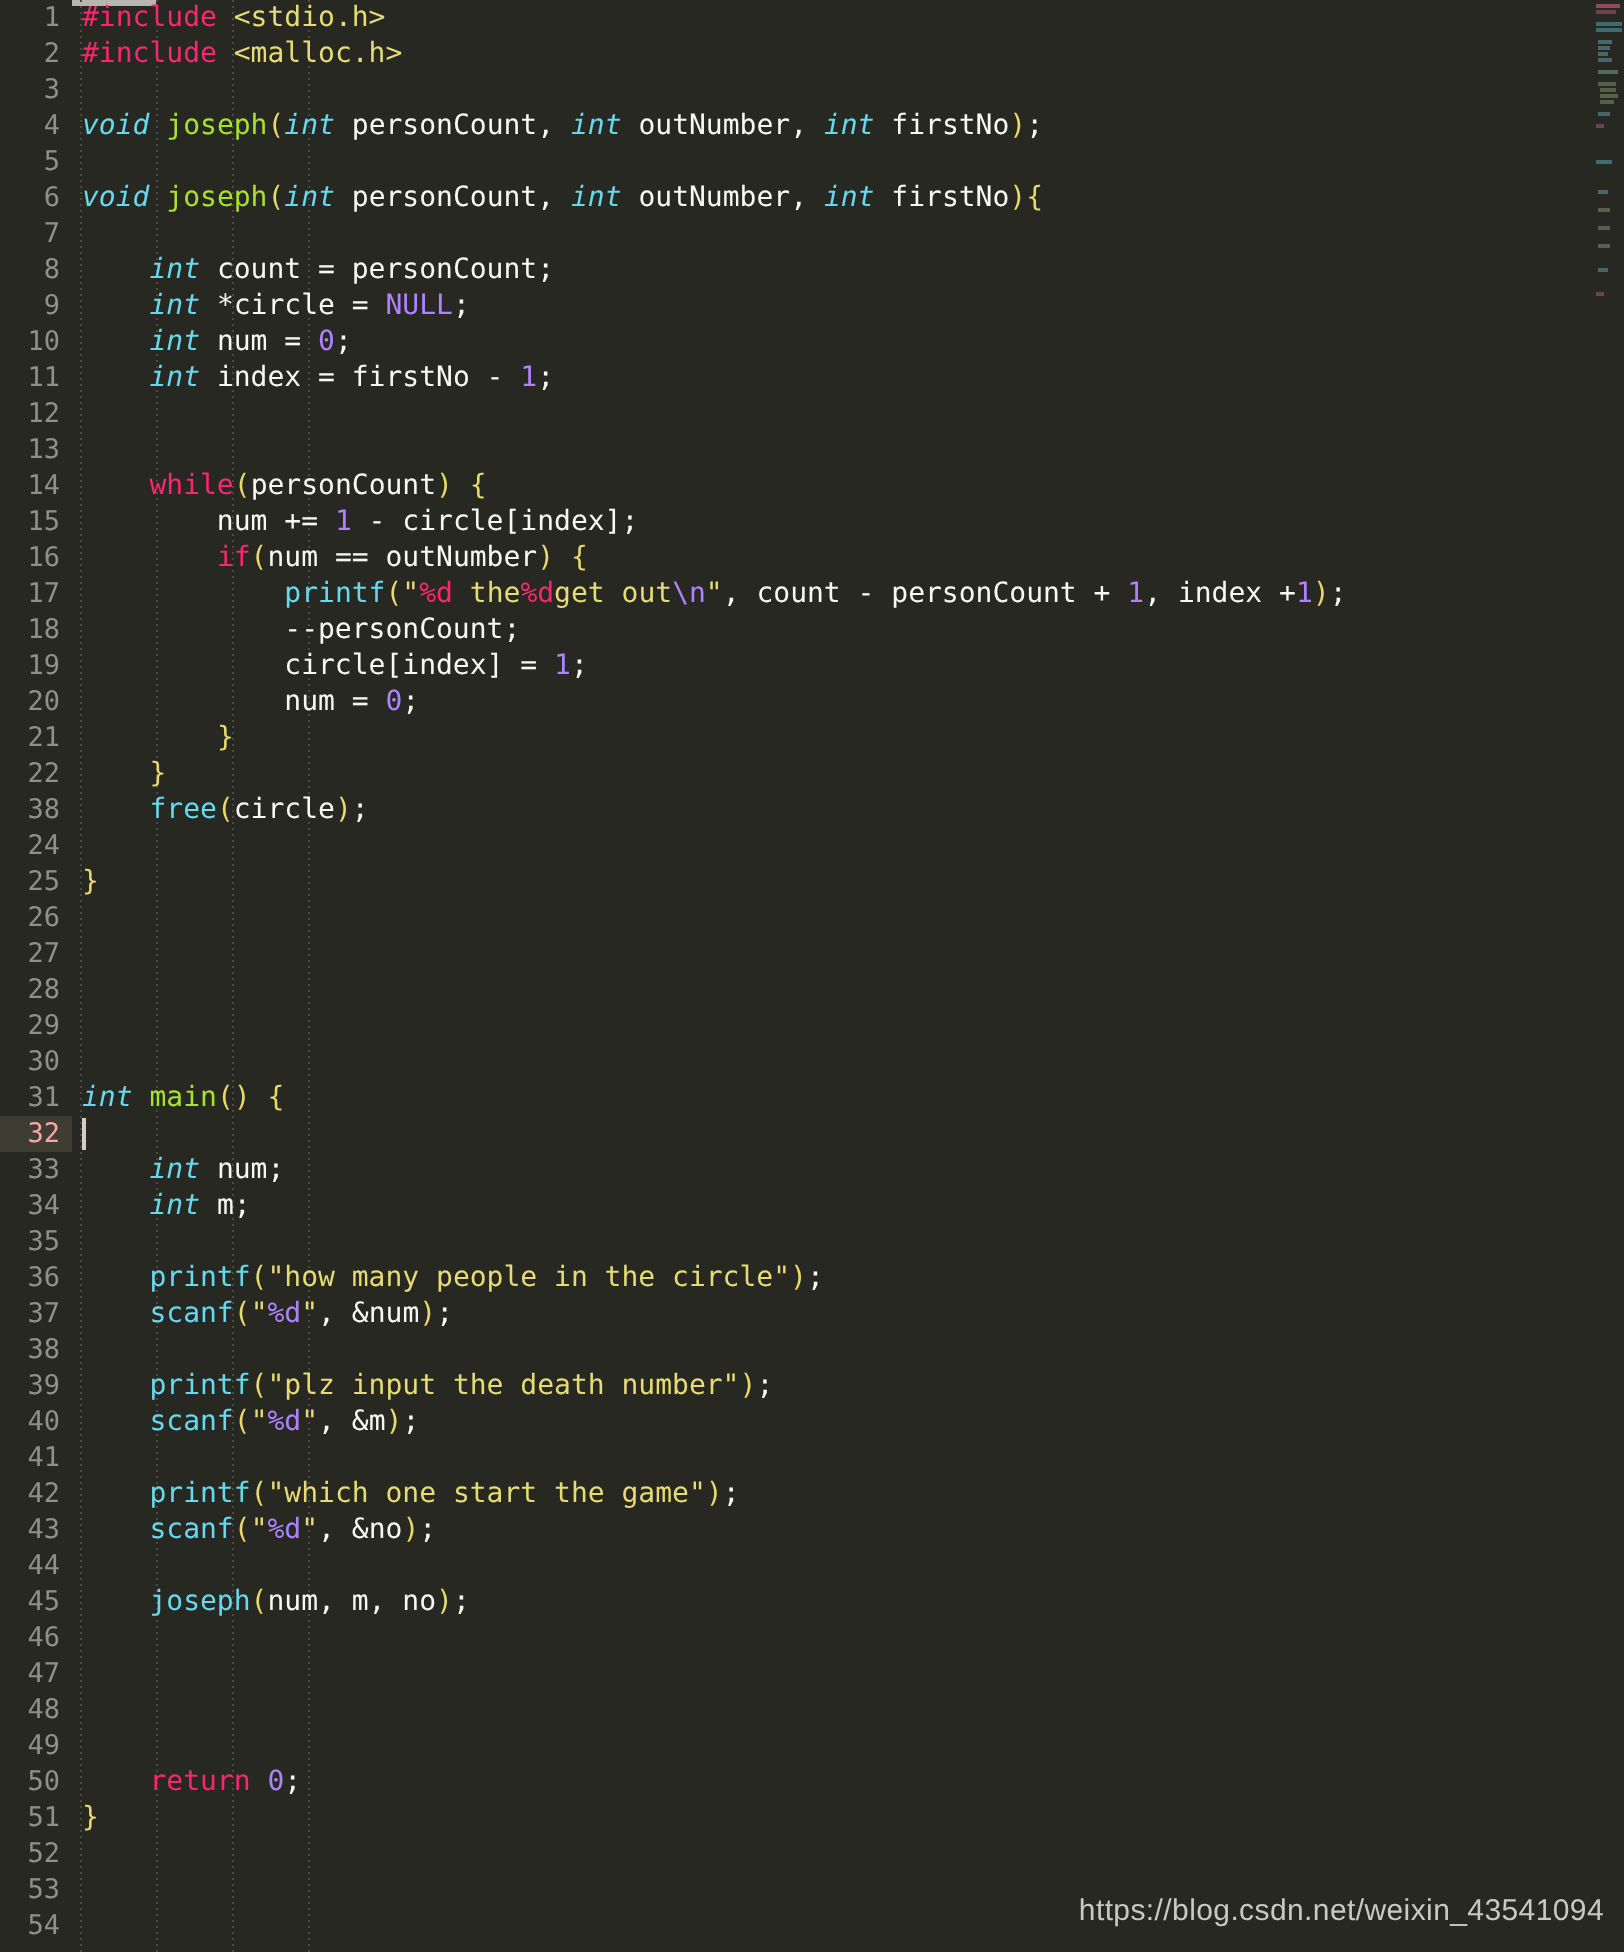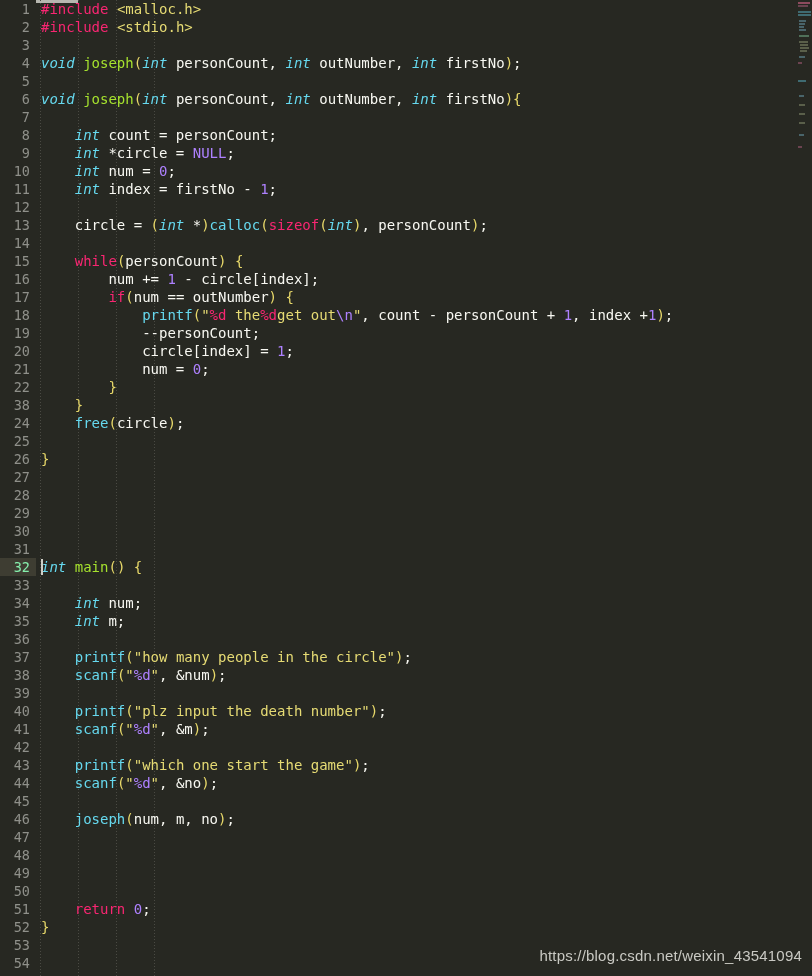--- a/index.html
+++ b/index.html
@@ -18,21 +18,21 @@
   }
   #gutter {
     position:absolute; top:0; left:0; width:36px; height:976px;
     background:#272822;
   }
   .ln {
     height:18px; line-height:18px; text-align:right;
     padding-right:6px; font-size:13.5px; color:#8f908a;
     letter-spacing:0px;
   }
-  .ln.active { background:#3e3d32; color:#86efac; }
+  .ln.active { background:#3e3d32; color:#fca5a5; }
   #codearea {
     position:absolute; top:0; left:36px; width:760px; height:976px;
     overflow:hidden;
   }
   .guides { position:absolute; top:0; left:0; width:760px; height:976px; }
   .guide {
     position:absolute; top:0; width:1px; height:976px;
     background:repeating-linear-gradient(to bottom,#4a4a43 0px,#4a4a43 1px,transparent 1px,transparent 3px);
   }
   .cl {
@@ -133,33 +133,32 @@
       <div class="ln">54</div>
     </div>
 
   <div id="codearea">
     <div class="guides">
       <div class="guide" style="left:4px"></div>
       <div class="guide" style="left:42px"></div>
       <div class="guide" style="left:80px"></div>
       <div class="guide" style="left:118px"></div>
     </div>
-  <div class="cl"><span class="kw">#include</span> <span class="hdr">&lt;malloc.h&gt;</span></div>
-      <div class="cl"><span class="kw">#include</span> <span class="hdr">&lt;stdio.h&gt;</span></div>
+  <div class="cl"><span class="kw">#include</span> <span class="hdr">&lt;stdio.h&gt;</span></div>
+      <div class="cl"><span class="kw">#include</span> <span class="hdr">&lt;malloc.h&gt;</span></div>
       <div class="cl"></div>
       <div class="cl"><span class="typ">void</span> <span class="fn">joseph</span><span class="par">(</span><span class="typ">int</span> personCount, <span class="typ">int</span> outNumber, <span class="typ">int</span> firstNo<span class="par">)</span>;</div>
       <div class="cl"></div>
       <div class="cl"><span class="typ">void</span> <span class="fn">joseph</span><span class="par">(</span><span class="typ">int</span> personCount, <span class="typ">int</span> outNumber, <span class="typ">int</span> firstNo<span class="par">)</span><span class="par">{</span></div>
       <div class="cl"></div>
       <div class="cl">    <span class="typ">int</span> count = personCount;</div>
       <div class="cl">    <span class="typ">int</span> *circle = <span class="cst">NULL</span>;</div>
       <div class="cl">    <span class="typ">int</span> num = <span class="num">0</span>;</div>
       <div class="cl">    <span class="typ">int</span> index = firstNo - <span class="num">1</span>;</div>
       <div class="cl"></div>
-      <div class="cl">    circle = <span class="par">(</span><span class="typ">int</span> *<span class="par">)</span><span class="call">calloc</span><span class="par">(</span><span class="kw">sizeof</span><span class="par">(</span><span class="typ">int</span><span class="par">)</span>, personCount<span class="par">)</span>;</div>
       <div class="cl"></div>
       <div class="cl">    <span class="kw">while</span><span class="par">(</span>personCount<span class="par">)</span> <span class="par">{</span></div>
       <div class="cl">        num += <span class="num">1</span> - circle[index];</div>
       <div class="cl">        <span class="kw">if</span><span class="par">(</span>num == outNumber<span class="par">)</span> <span class="par">{</span></div>
       <div class="cl">            <span class="call">printf</span><span class="par">(</span><span class="str">"<span class="fmt">%d</span> the<span class="fmt">%d</span>get out<span class="esc">\n</span>"</span>, count - personCount + <span class="num">1</span>, index +<span class="num">1</span><span class="par">)</span>;</div>
       <div class="cl">            --personCount;</div>
       <div class="cl">            circle[index] = <span class="num">1</span>;</div>
       <div class="cl">            num = <span class="num">0</span>;</div>
       <div class="cl">        <span class="par">}</span></div>
       <div class="cl">    <span class="par">}</span></div>

